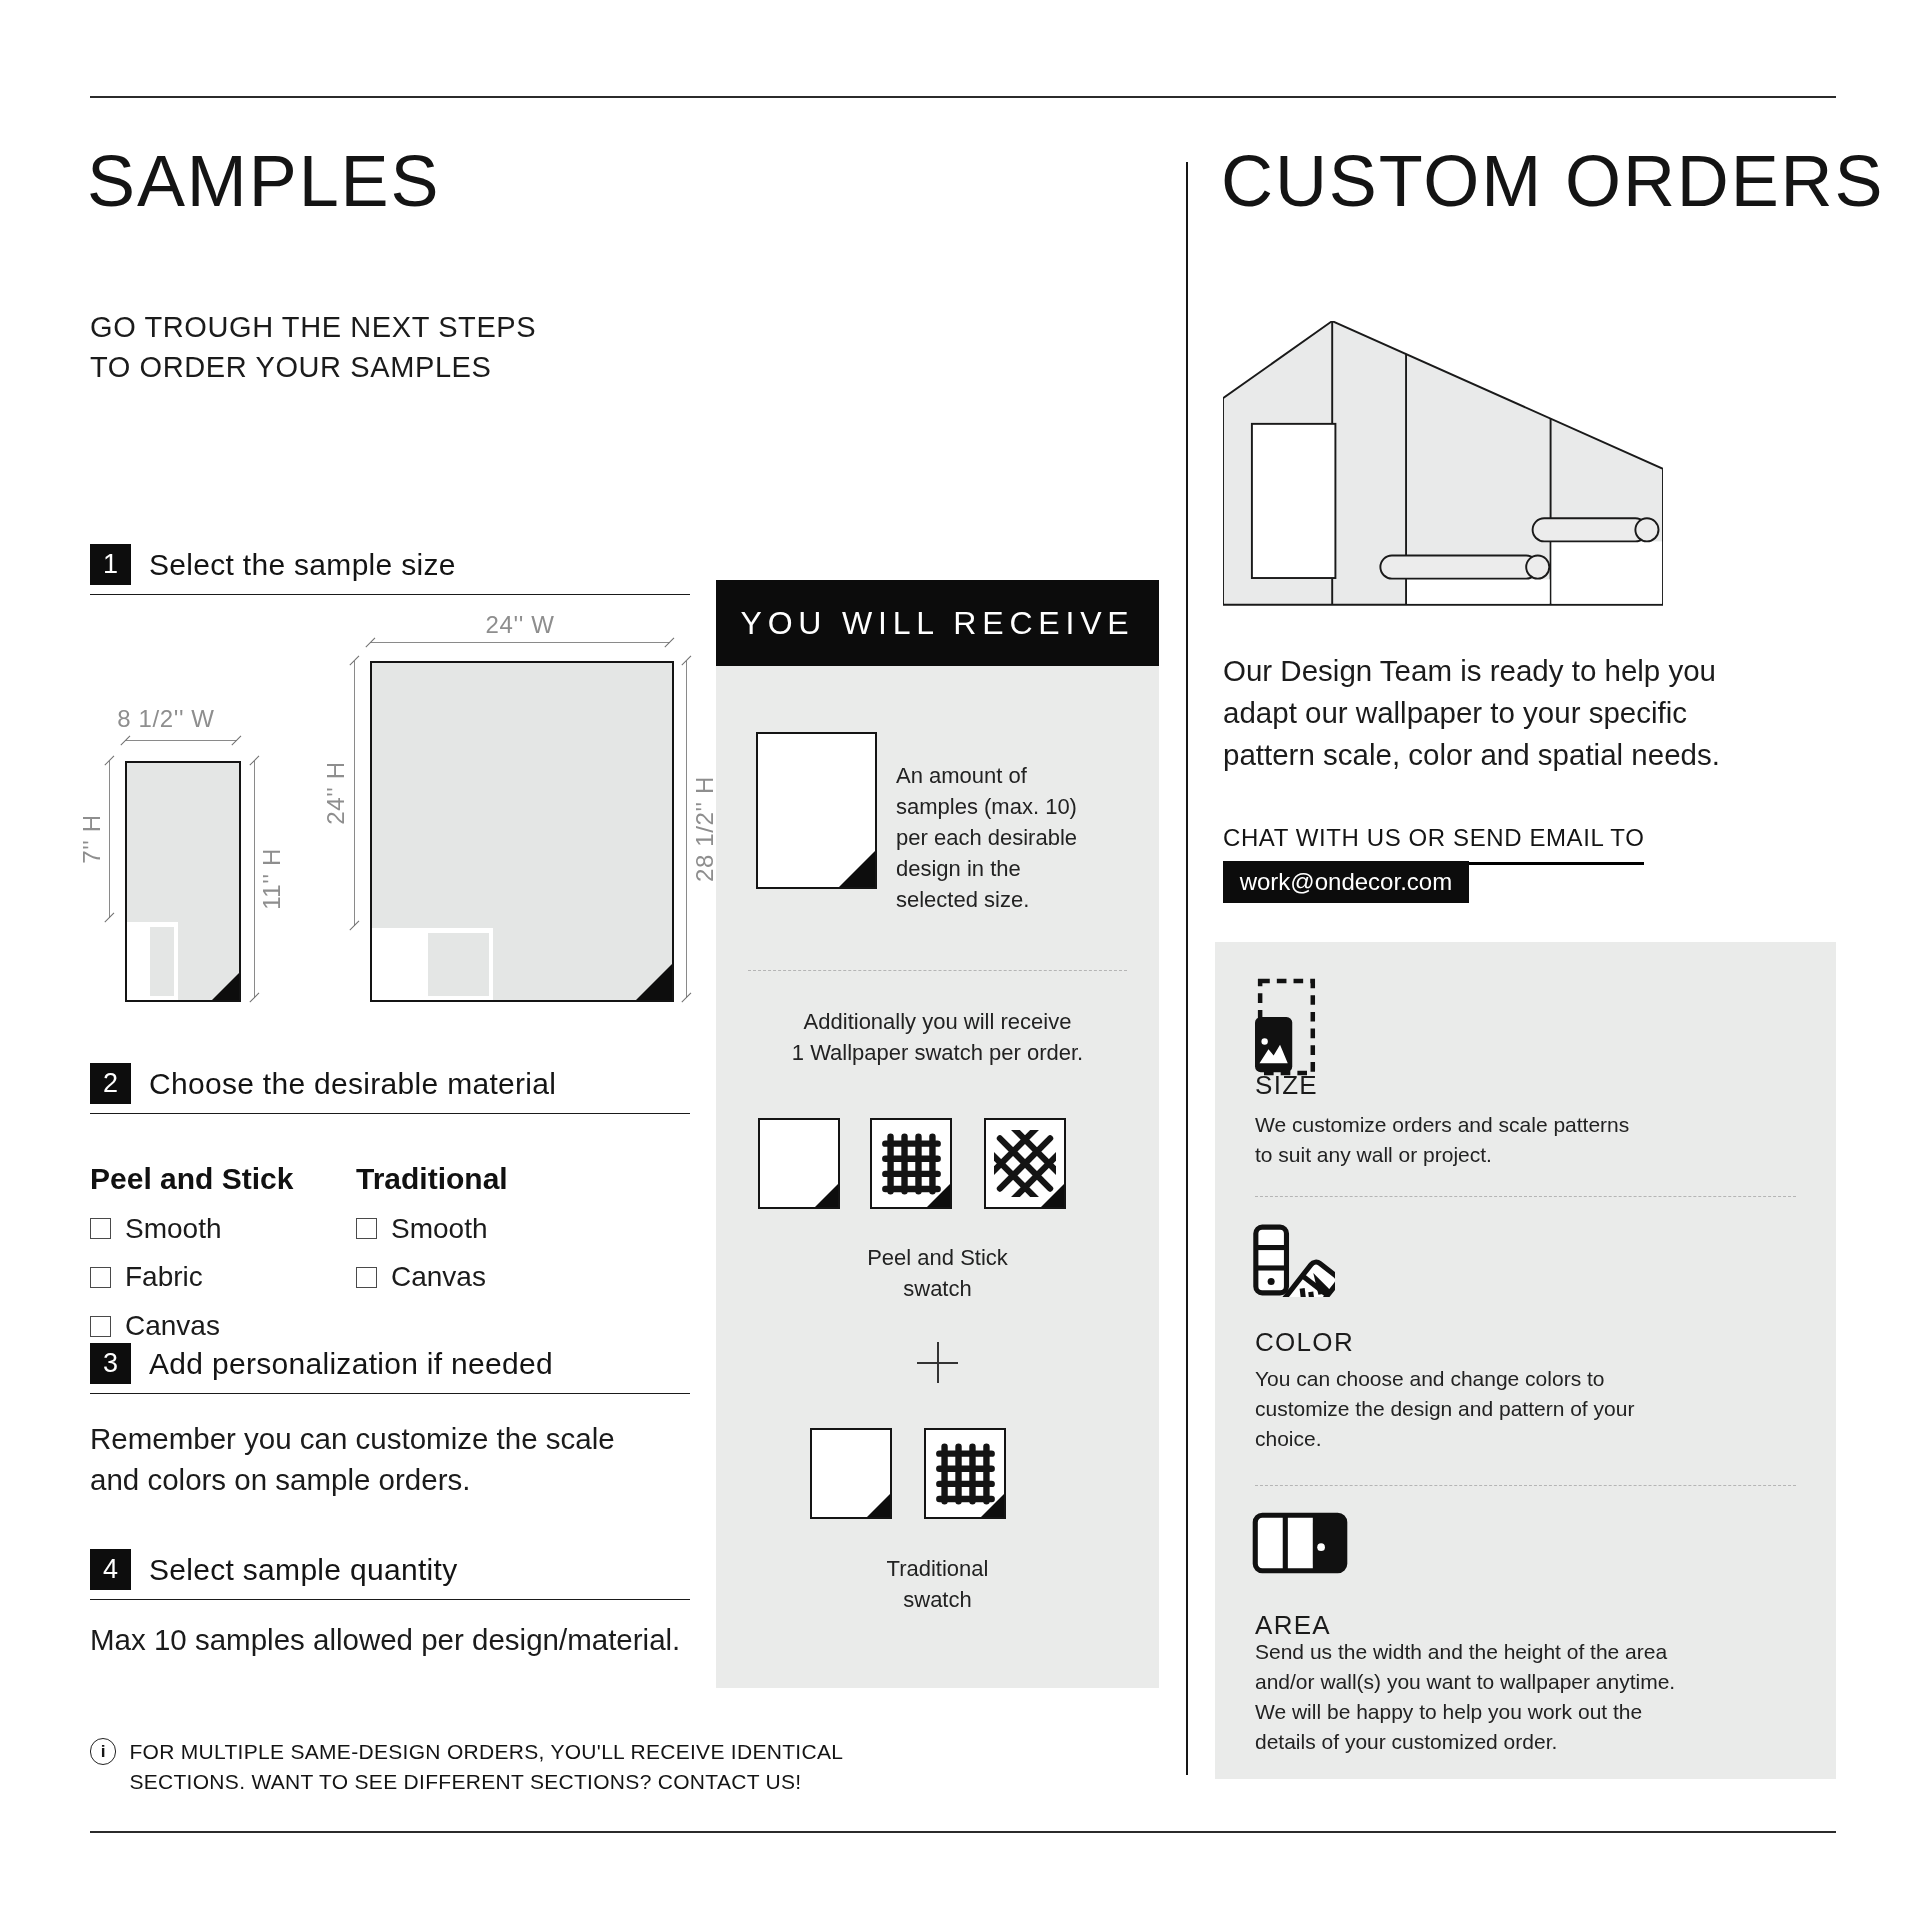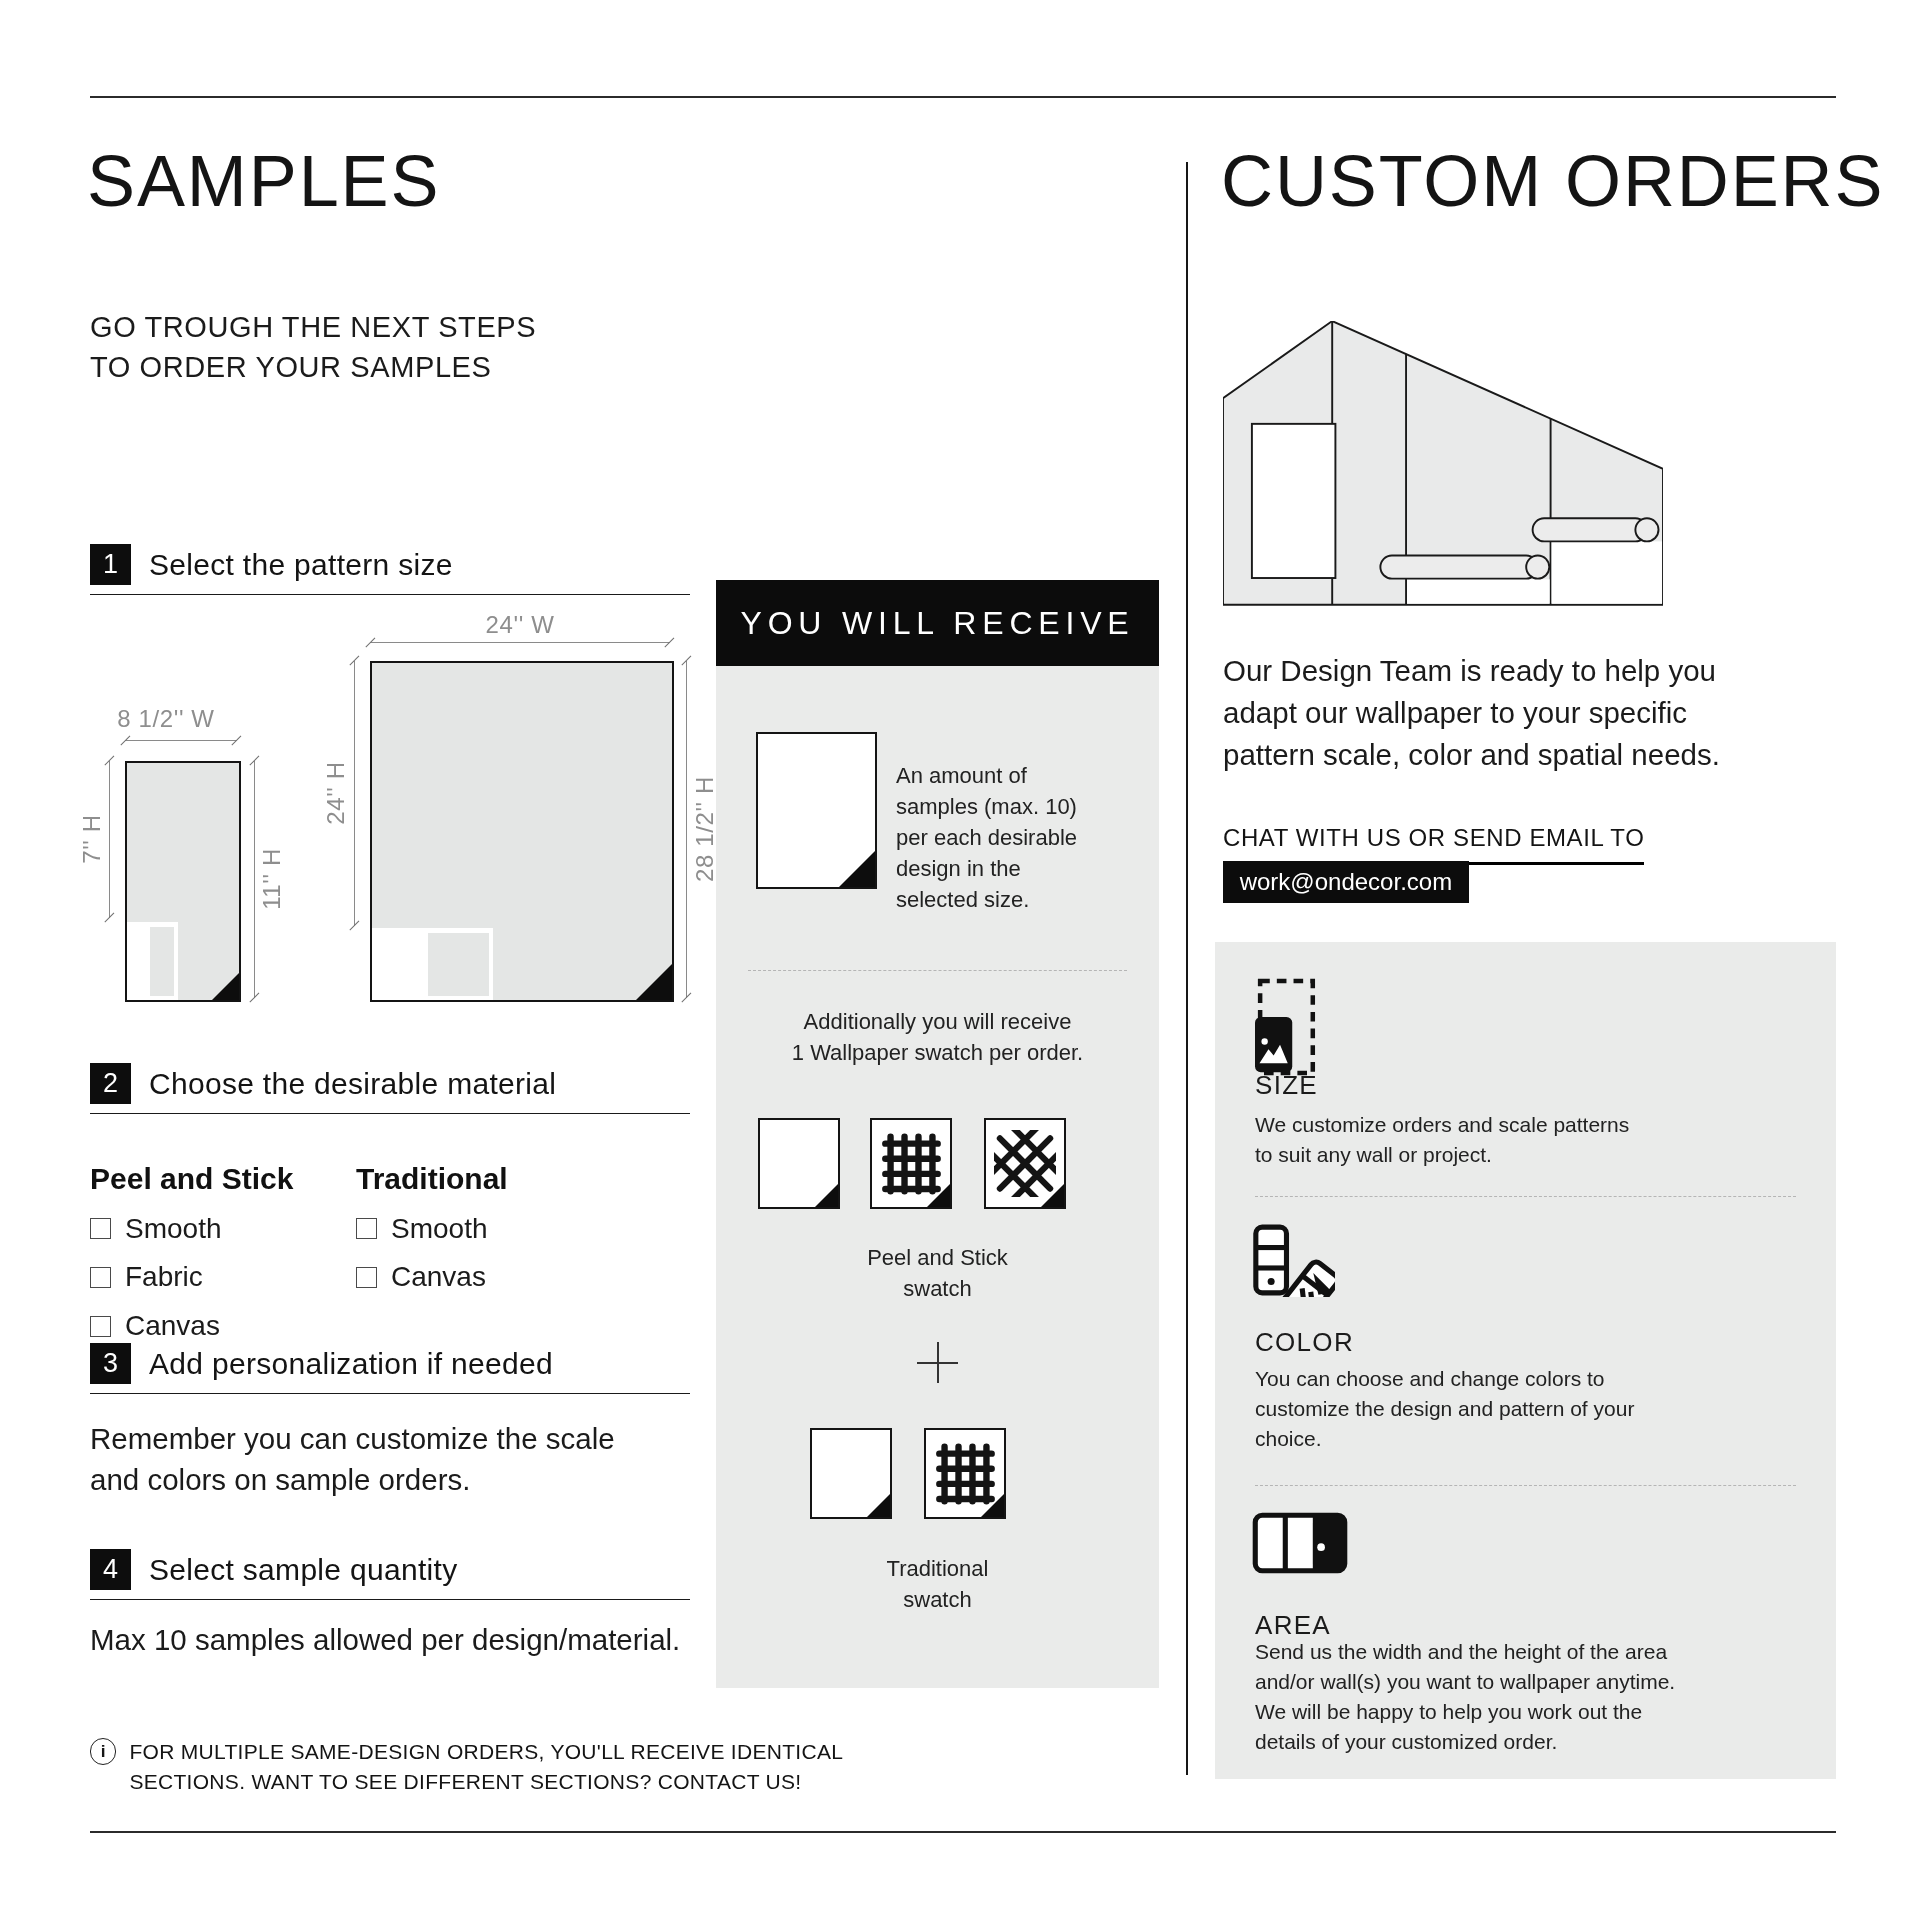--- a/index.html
+++ b/index.html
@@ -96,21 +96,21 @@
   <div class="hr top"></div>
   <div class="hr bottom"></div>
   <div class="vdivider"></div>
 
   <div class="abs h1" style="left:87px;top:140px;">SAMPLES</div>
   <div class="abs subtitle pre" style="left:90px;top:307px;">GO TROUGH THE NEXT STEPS
 TO ORDER YOUR SAMPLES</div>
 
   <div class="step" style="top:544px;">
     <div class="step-num">1</div>
-    <div class="step-label">Select the pattern size</div>
+    <div class="step-label">Select the sample size</div>
   </div>
 
   <div class="abs dlabel center" style="left:370px;top:611px;width:300px;">24'' W</div>
   <div class="dim-h" style="left:370px;top:642px;width:300px;"></div>
   <div class="sample-rect" style="left:370px;top:661px;width:300px;height:337px;">
     <div class="sub-page" style="width:121px;height:72px;">
       <div class="sub-in" style="left:56px;top:5.1px;right:3.9px;bottom:3.9px;"></div>
     </div>
     <div class="corner c56"></div>
   </div>

